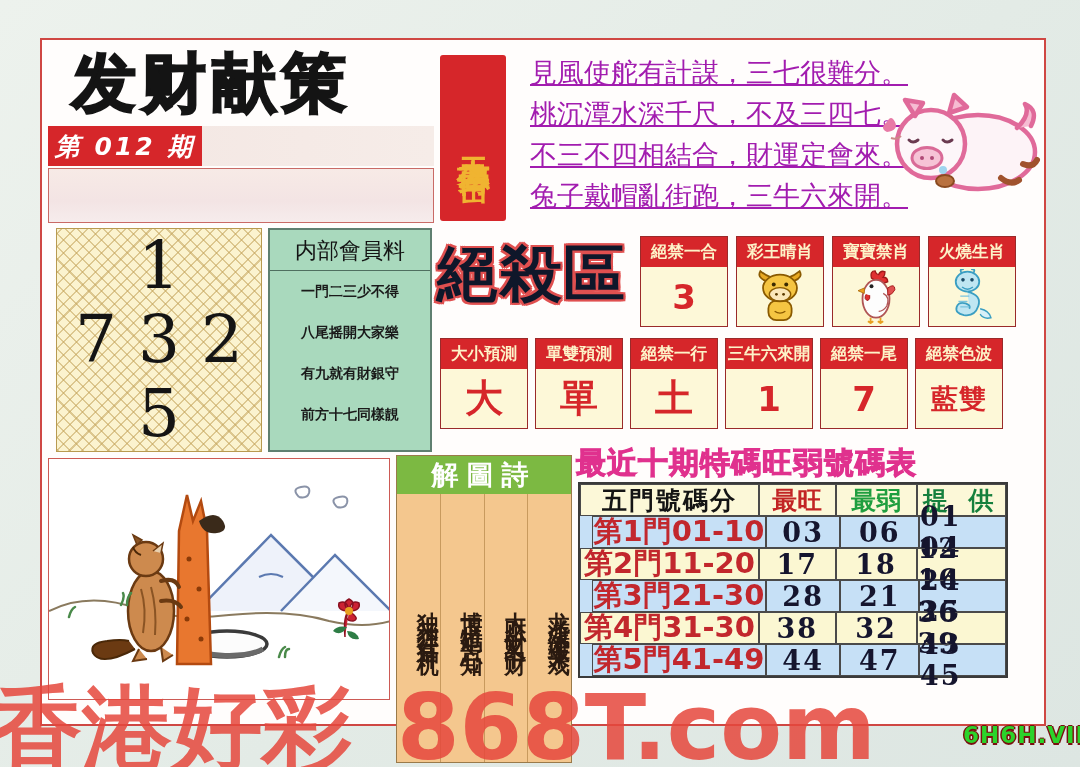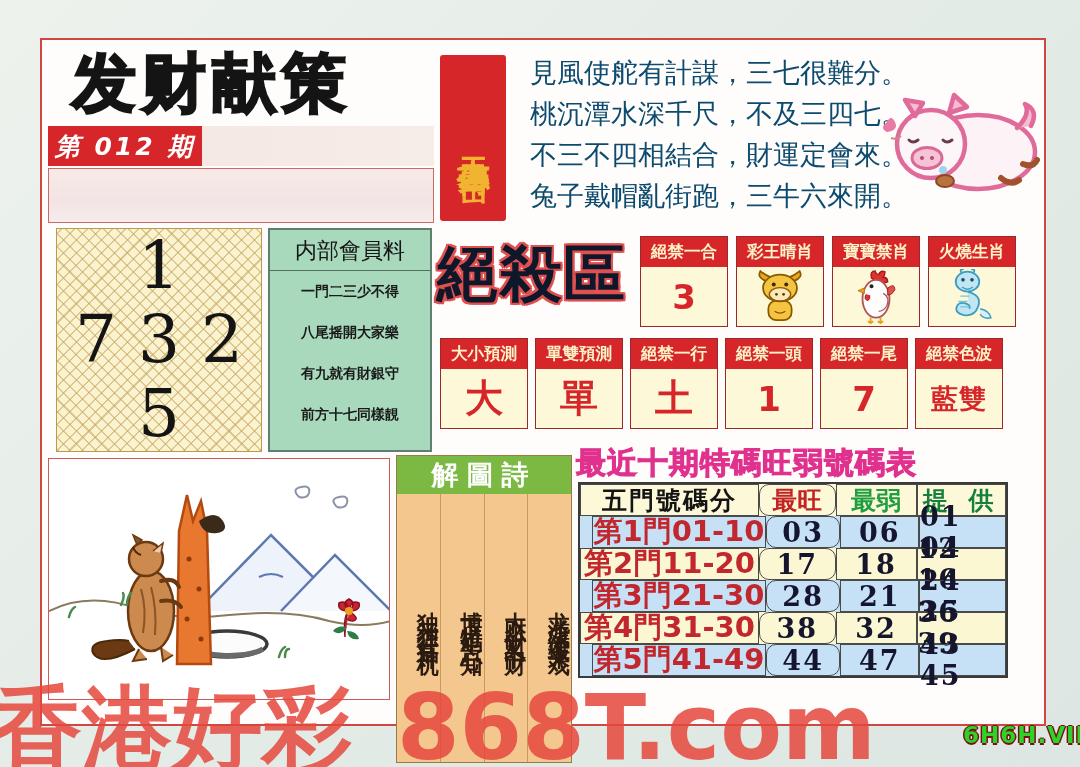--- a/index.html
+++ b/index.html
@@ -36,21 +36,21 @@
   .banner {
     position:absolute; left:440px; top:55px; width:66px; height:166px;
     background:#d6262a; border-radius:3px;
     display:flex; align-items:center; justify-content:center;
   }
   .banner span {
     writing-mode:vertical-rl; color:#f0b431; font-size:33px; font-weight:bold;
     font-family:"DejaVu Serif","Liberation Serif",serif; letter-spacing:4px;
   }
   .poem { position:absolute; left:530px; top:52px; width:350px; }
-  .poem div { font-size:27px; color:#0c4a6e; line-height:41px; font-weight:500; white-space:nowrap; }
+  .poem div { font-size:27px; color:#a21caf; line-height:41px; font-weight:500; white-space:nowrap;text-decoration:underline; }
   .pig-wrap { position:absolute; left:875px; top:82px; width:170px; height:125px; }
   
   .num-box {
     position:absolute; left:56px; top:228px; width:206px; height:224px;
     border:1px solid #b89a50;
     background:
       repeating-linear-gradient(45deg,rgba(196,164,92,.55) 0 1.5px,transparent 1.5px 9px),
       repeating-linear-gradient(-45deg,rgba(196,164,92,.55) 0 1.5px,transparent 1.5px 9px),
       #fbf3cf;
     display:flex; flex-direction:column; justify-content:space-between;
@@ -119,21 +119,21 @@
     position:absolute; left:576px; top:443px; width:436px;
     font-size:30px; font-weight:900; color:#e0318e; letter-spacing:1px;
     white-space:nowrap; -webkit-text-stroke:1px #e0318e;
   }
   .stat-table {
     position:absolute; left:578px; top:482px; width:430px; border:2px solid #3a3a3a;
     border-collapse:collapse; z-index:2;
   }
   .stat-table .tr { display:flex; height:32px; }
   .stat-table .c { border:1px solid #4a4a4a; display:flex; align-items:center; justify-content:center; }
-  .c1 { width:42%; } .c2 { width:18%;border-radius:10px; } .c3 { width:19%; } .c4 { width:21%; }
+  .c1 { width:42%; } .c2 { width:18%; } .c3 { width:19%; } .c4 { width:21%; }
   .hrow { background:#fcf8d8; }
   .hrow .c { font-size:25px; font-weight:bold; font-family:"DejaVu Serif","Liberation Serif",serif; }
   .h-gate { color:#141414; letter-spacing:2px; }
   .h-best { color:#c22424; } .h-weak { color:#1f9e3f; } .h-prov { color:#15803d; letter-spacing:6px; }
   .row-blue { background:#c6e0f6;padding-left:12px; } .row-yellow { background:#fbf7d2; }
   .g-cell { font-size:29px; font-weight:bold; color:#c2272d; white-space:nowrap; }
   .n-cell { font-size:27px; font-weight:bold; color:#15152e; font-family:"DejaVu Serif","Liberation Serif",serif; letter-spacing:2px; }
   
   .wm-main {
     position:absolute; left:-8px; top:668px; z-index:5;
@@ -272,21 +272,21 @@
   </div>
   <div class="tipbox">
     <div class="th">單雙預測</div>
     <div class="tv big">單</div>
   </div>
   <div class="tipbox">
     <div class="th">絕禁一行</div>
     <div class="tv big">土</div>
   </div>
   <div class="tipbox">
-    <div class="th">絕禁一頭</div>
+    <div class="th">三牛六來開</div>
     <div class="tv med">1</div>
   </div>
   <div class="tipbox">
     <div class="th">絕禁一尾</div>
     <div class="tv med">7</div>
   </div>
   <div class="tipbox">
     <div class="th">絕禁色波</div>
     <div class="tv sm">藍雙</div>
   </div>

